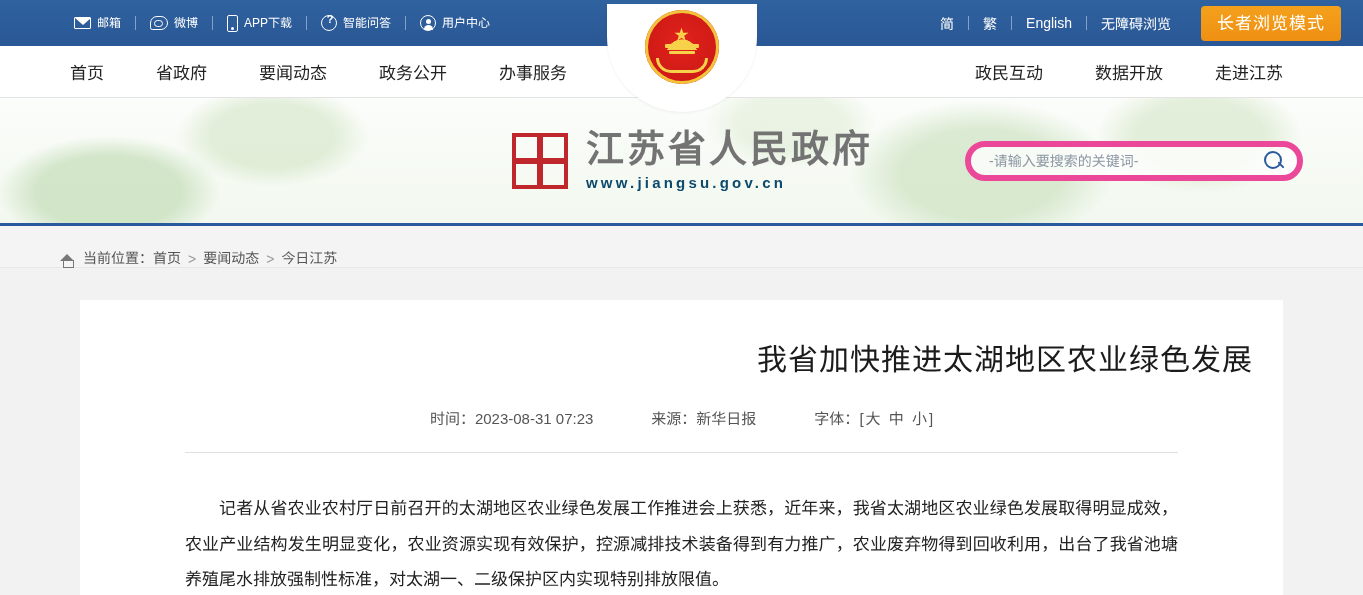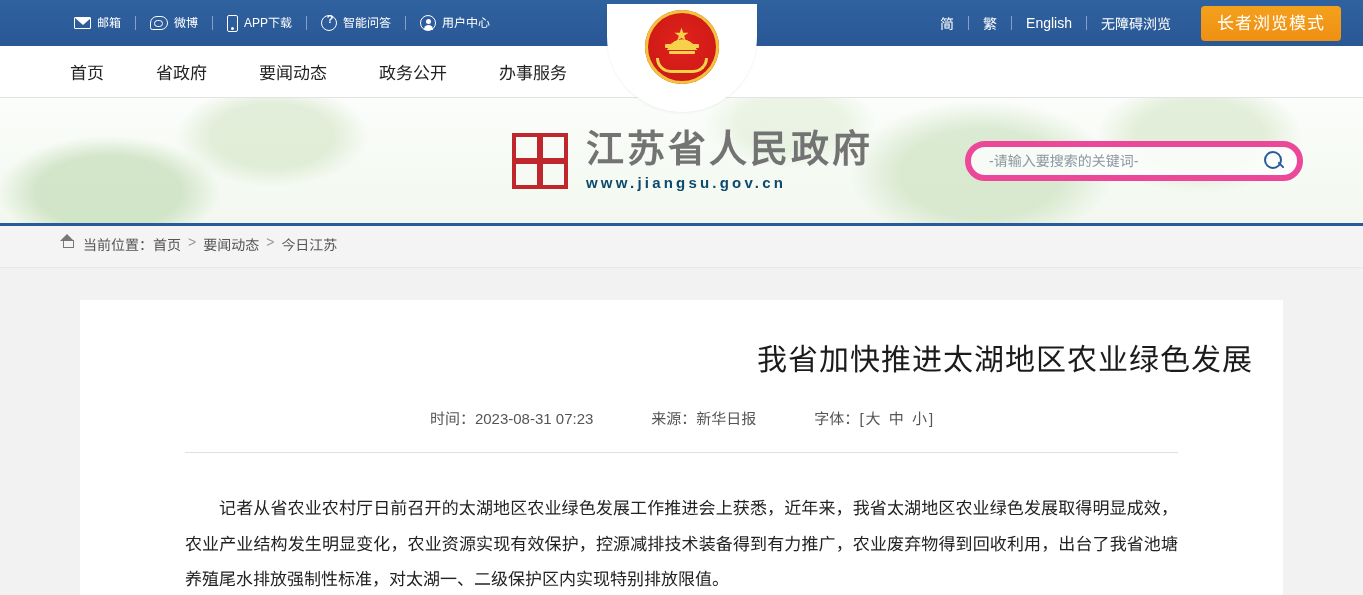--- a/index.html
+++ b/index.html
@@ -225,22 +225,22 @@
   }
   .search-btn::after {
     content:""; position:absolute; left:18px; top:18px; width:8px; height:2px;
     background:#2a5a9e; transform: rotate(45deg); border-radius:1px;
   }
 
   
   .crumb {
     height: 42px;
     background: #f4f4f4;
-    display: flex; align-items: flex-start;
-    padding: 8px 60px;
+    display: flex; align-items: flex-end;
+    padding: 0 60px;
     font-size: 14px; color: #555;
     border-bottom: 1px solid #e8e8e8;
   }
   .crumb .home-icon {
     width: 15px; height: 13px; position: relative; margin-right: 8px; flex: none;
   }
   .crumb .home-icon::before {
     content:""; position:absolute; left:0; top:0;
     border-left: 7.5px solid transparent; border-right: 7.5px solid transparent;
     border-bottom: 7px solid #777;
@@ -338,20 +338,25 @@
   </div>
 
   <div class="emblem-wrap">
     <div class="emblem">
       <span class="emblem-star">★</span>
       <span class="emblem-bar"></span>
       <span class="emblem-bar2"></span>
     </div>
   </div>
 
+  <div class="nav-group nav-right">
+    <a href="#">政民互动</a>
+    <a href="#">数据开放</a>
+    <a href="#">走进江苏</a>
+  </div>
 </nav>
 
 <header class="banner">
   <div class="banner-inner">
     <div class="logo-block">
       <div class="logo-mark"></div>
       <div class="logo-text">
         <div class="logo-title">江苏省人民政府</div>
         <div class="logo-url">www.jiangsu.gov.cn</div>
       </div>

